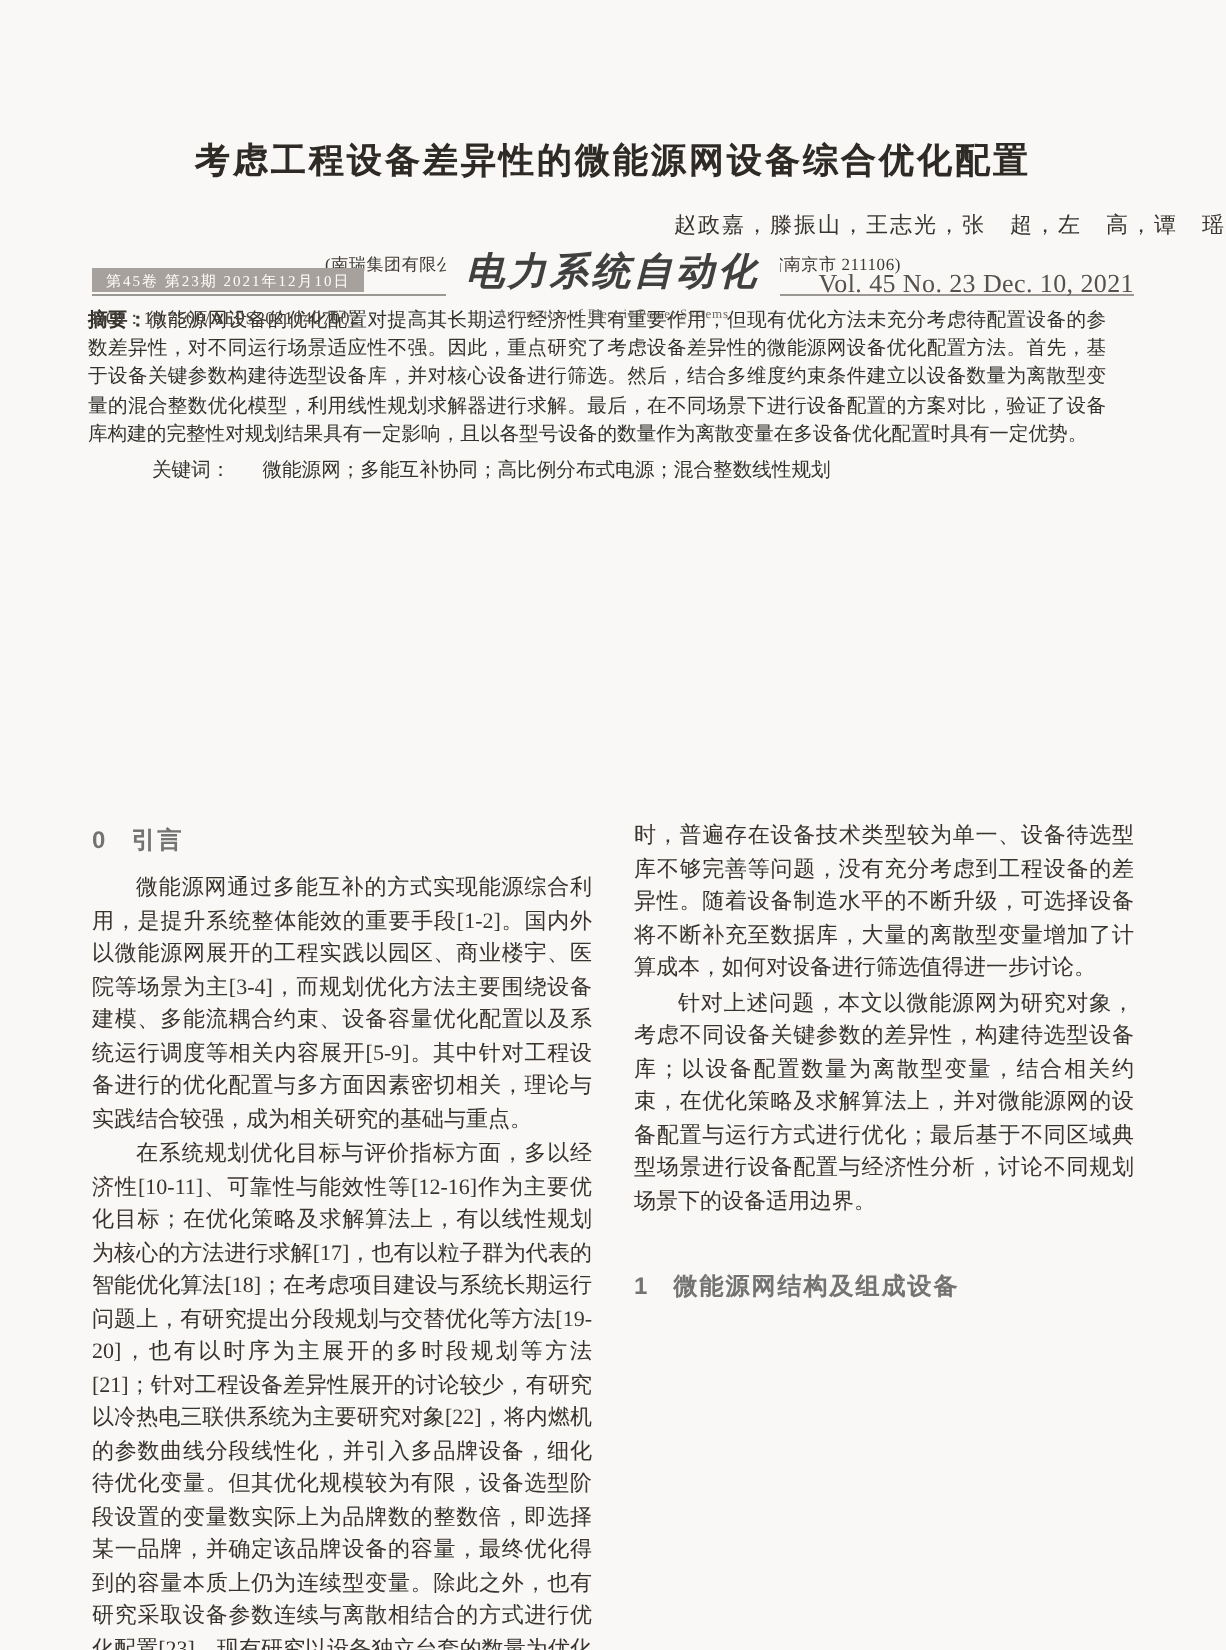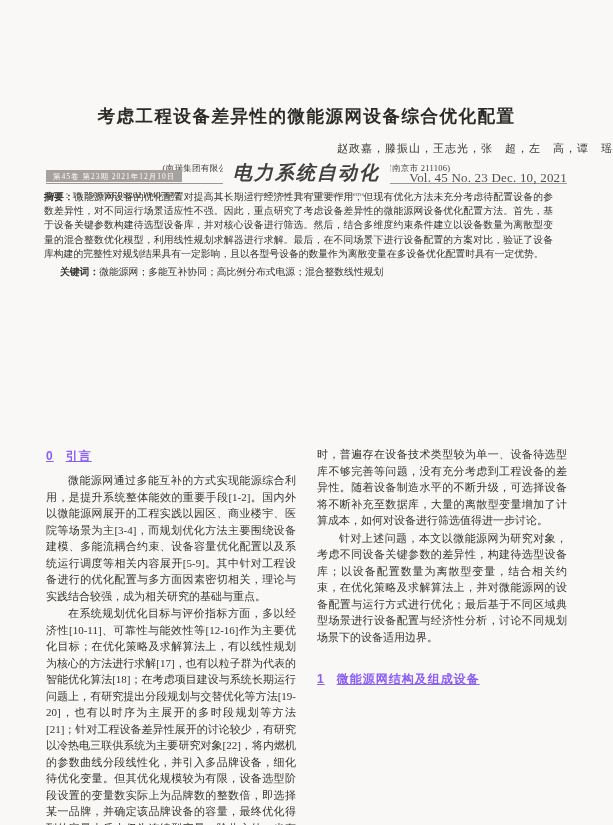--- a/index.html
+++ b/index.html
@@ -32,39 +32,39 @@
     position:relative;z-index:2;
   }
   .journal-en{
     position:absolute;top:86px;left:0;right:0;text-align:center;
     font-size:6.5px;color:#6e6a64;letter-spacing:.4px;
   }
   .vol-en{position:absolute;top:66px;right:46px;font-size:13px;color:#55514b;letter-spacing:.2px;}
 
   
   .title{
-    margin:104px 40px 0 40px;text-align:center;
+    margin:68px 40px 0 40px;text-align:center;
     font-size:17.5px;font-weight:bold;letter-spacing:1.5px;color:#2e2b26;
   }
   .authors{margin-top:13px;text-align:right;font-size:11px;letter-spacing:1px;color:#38342e;}
   .affiliation{margin-top:7px;text-align:center;font-size:8.5px;color:#3c3832;letter-spacing:.3px;}
 
   
   .abstract-block{margin:15px 60px 0 44px;font-size:9.8px;line-height:1.45;text-align:justify;}
   .abstract-block .lbl{font-weight:bold;font-family:"Liberation Sans","DejaVu Sans",sans-serif;}
   .keywords{margin:4px 60px 0 60px;font-size:9.8px;line-height:1.45;text-align:justify;}
 
   
   .columns{
     position:absolute;top:342px;left:46px;width:521px;height:428px;
     display:flex;gap:21px;
   }
   .col{width:250px;display:flex;flex-direction:column;}
   .sec-h1{font-size:12px;font-weight:bold;font-family:"Liberation Sans","DejaVu Sans",sans-serif;
-          margin:2px 0 7px 0;letter-spacing:1px;color:#8b5cf6;text-decoration:underline;}
+          margin:2px 0 7px 0;letter-spacing:1px;color:#737373;}
   .sec-h1 .num{margin-right:12px;}
   .col p{margin:0;font-size:11px;line-height:1.5;text-align:justify;color:#38342d;}
   .col p.indent{text-indent:2em;}
   .col p + p{margin-top:1px;}
   .sec-h1.mt{margin-top:26px;}
 </style>
 </head>
 <body>
 
 <div class="page">
@@ -79,21 +79,21 @@
     <div class="journal-en">Automation of Electric Power Systems</div>
     <div class="vol-en">Vol. 45 No. 23 Dec. 10, 2021</div>
   </div>
 
   <div class="title">考虑工程设备差异性的微能源网设备综合优化配置</div>
   <div class="authors">赵政嘉，滕振山，王志光，张　超，左　高，谭　瑶</div>
   <div class="affiliation">(南瑞集团有限公司(国网电力科学研究院有限公司)，江苏省南京市 211106)</div>
 
   <div class="abstract-block"><span class="lbl">摘要：</span><span>微能源网设备的优化配置对提高其长期运行经济性具有重要作用，但现有优化方法未充分考虑待配置设备的参数差异性，对不同运行场景适应性不强。因此，重点研究了考虑设备差异性的微能源网设备优化配置方法。首先，基于设备关键参数构建待选型设备库，并对核心设备进行筛选。然后，结合多维度约束条件建立以设备数量为离散型变量的混合整数优化模型，利用线性规划求解器进行求解。最后，在不同场景下进行设备配置的方案对比，验证了设备库构建的完整性对规划结果具有一定影响，且以各型号设备的数量作为离散变量在多设备优化配置时具有一定优势。</span></div>
 
-  <div class="keywords"><span class="abstract-block lbl" style="margin:0;font-weight:bold;">关键词：</span><span>微能源网；多能互补协同；高比例分布式电源；混合整数线性规划</span></div>
+  <div class="keywords"><span class="abstract-block lbl" style="margin:16px;">关键词：</span><span>微能源网；多能互补协同；高比例分布式电源；混合整数线性规划</span></div>
 
   <div class="columns">
 
     <div class="col">
       <div class="sec-h1"><span class="num">0</span><span>引言</span></div>
       <p class="indent">微能源网通过多能互补的方式实现能源综合利用，是提升系统整体能效的重要手段[1-2]。国内外以微能源网展开的工程实践以园区、商业楼宇、医院等场景为主[3-4]，而规划优化方法主要围绕设备建模、多能流耦合约束、设备容量优化配置以及系统运行调度等相关内容展开[5-9]。其中针对工程设备进行的优化配置与多方面因素密切相关，理论与实践结合较强，成为相关研究的基础与重点。</p>
       <p class="indent">在系统规划优化目标与评价指标方面，多以经济性[10-11]、可靠性与能效性等[12-16]作为主要优化目标；在优化策略及求解算法上，有以线性规划为核心的方法进行求解[17]，也有以粒子群为代表的智能优化算法[18]；在考虑项目建设与系统长期运行问题上，有研究提出分段规划与交替优化等方法[19-20]，也有以时序为主展开的多时段规划等方法[21]；针对工程设备差异性展开的讨论较少，有研究以冷热电三联供系统为主要研究对象[22]，将内燃机的参数曲线分段线性化，并引入多品牌设备，细化待优化变量。但其优化规模较为有限，设备选型阶段设置的变量数实际上为品牌数的整数倍，即选择某一品牌，并确定该品牌设备的容量，最终优化得到的容量本质上仍为连续型变量。除此之外，也有研究采取设备参数连续与离散相结合的方式进行优化配置[23]。现有研究以设备独立台套的数量为优化变量开展讨论</p>
 
     </div>
 

